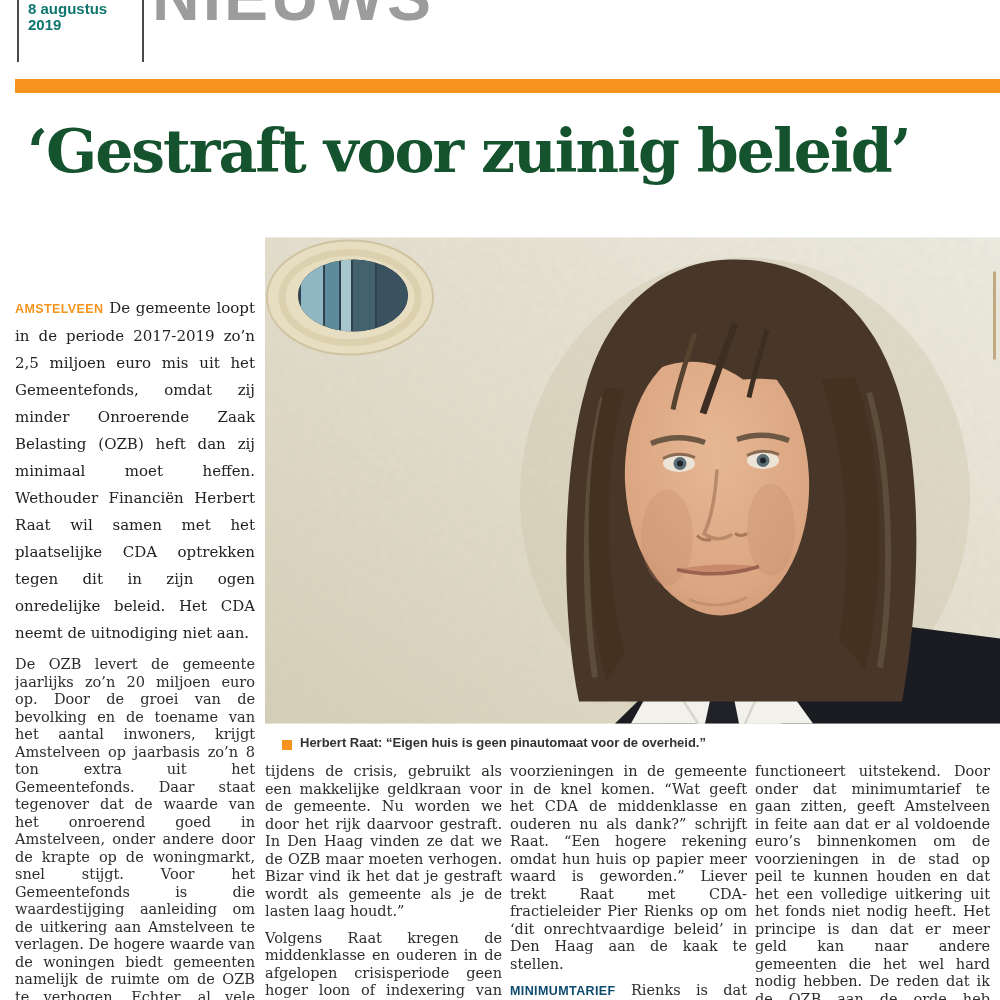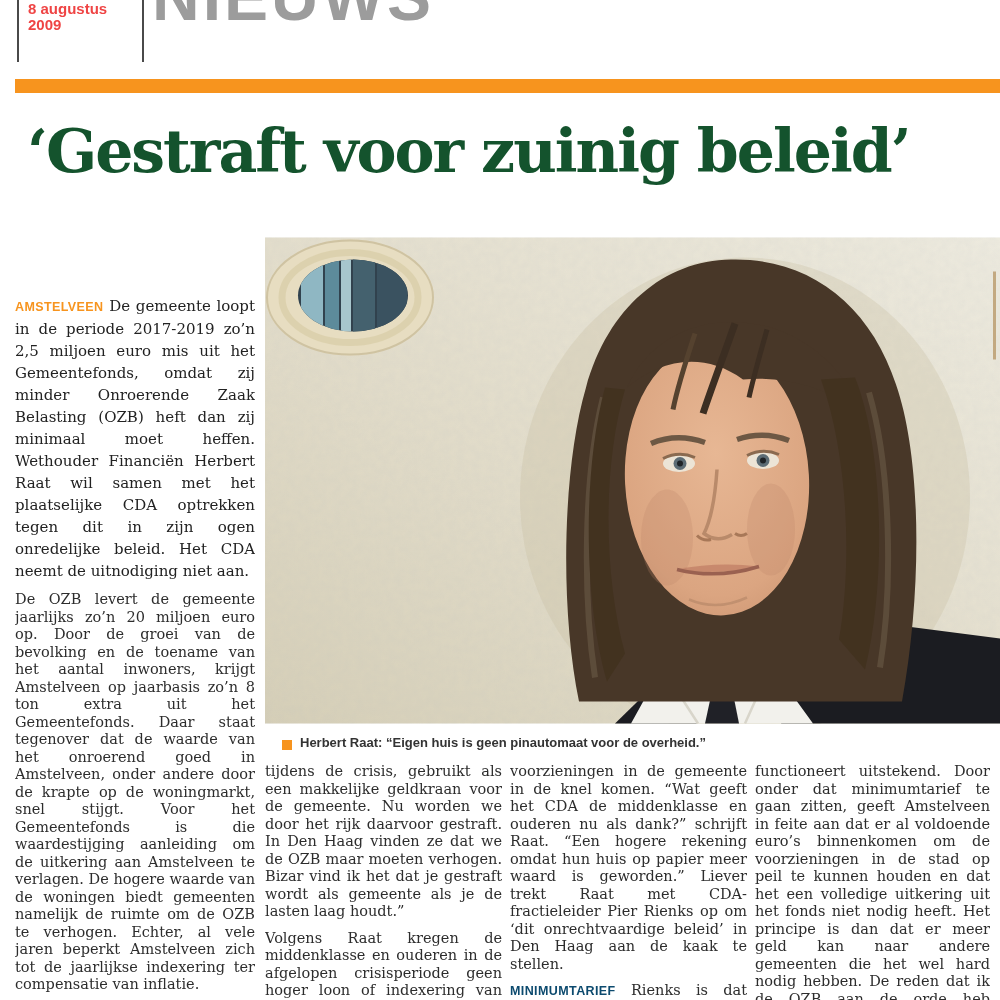--- a/index.html
+++ b/index.html
@@ -4,35 +4,35 @@
 <style>
   html,body{margin:0;padding:0;background:#ffffff;}
   .page{position:relative;width:1000px;height:1000px;background:#ffffff;overflow:hidden;
         font-family:"DejaVu Serif",serif;}
 
   
   .rule-v{position:absolute;top:0;width:2px;height:62px;background:#4a4a4a;}
   .rule-v.r1{left:17px;}
   .rule-v.r2{left:142px;}
   .dateblock{position:absolute;left:28px;top:1px;font:bold 15px/16px "Liberation Sans",sans-serif;
-             color:#ef4444;}
+             color:#0f766e;}
   .nieuws{position:absolute;left:152px;top:-36px;font:bold 66px/66px "Liberation Sans",sans-serif;
           color:#9c9c9c;letter-spacing:3px;}
   .orange-bar{position:absolute;left:15px;top:79px;width:985px;height:14px;background:#F7941E;}
 
   
   .headline{position:absolute;left:15px;top:106px;width:975px;margin:12px;
             font:bold 60px/66px "DejaVu Serif",serif;letter-spacing:-2px;color:#14532d;}
   .subhead{position:absolute;left:15px;top:212px;width:255px;margin:0;
            font:bold 33px/37px "Liberation Sans",sans-serif;color:#161616;letter-spacing:-0.5px;}
 
   
   .col{position:absolute;overflow:hidden;}
   .col p{margin:0;text-align:justify;font:14.5px/17.5px "DejaVu Serif",serif;color:#2d2d2d;}
-  .col p.lead{font-size:15px;line-height:22px;color:#222;}
+  .col p.lead{font-size:15px;line-height:27px;color:#222;}
   .col p + p{margin-top:9px;}
   .tag{font-family:"Liberation Sans",sans-serif;font-weight:bold;font-size:12.5px;letter-spacing:.4px;}
   .tag.orange{color:#F7941E;}
   .tag.dark{color:#0c4a6e;}
   .byline{margin:11px 0 10px 0 !important;text-align:left !important;
           font:italic 15px/18px "DejaVu Serif",serif;color:#222;}
   .col1{left:15px;top:295px;width:240px;height:705px;}
   .col2{left:265px;top:763px;width:237px;height:237px;}
   .col3{left:510px;top:763px;width:237px;height:237px;}
   .col4{left:755px;top:763px;width:235px;height:237px;}
@@ -45,21 +45,21 @@
   .caption .cap-text{font:bold 13px/16px "Liberation Sans",sans-serif;color:#333333;}
 </style>
 </head>
 <body>
 
 <div class="page">
 
   <div class="rule-v r1"></div>
   <div class="dateblock">
     <div>8 augustus</div>
-    <div>2009</div>
+    <div>2019</div>
   </div>
   <div class="rule-v r2"></div>
   <div class="nieuws">NIEUWS</div>
   <div class="orange-bar"></div>
 
   <h1 class="headline">‘Gestraft voor zuinig beleid’</h1>
 
   <section class="col col1">
     <p class="lead"><span class="tag orange">AMSTELVEEN</span>&nbsp;<span>De gemeente loopt in de periode 2017-2019 zo’n 2,5 miljoen euro mis uit het Gemeentefonds, omdat zij minder Onroerende Zaak Belasting (OZB) heft dan zij minimaal moet heffen. Wethouder Financiën Herbert Raat wil samen met het plaatselijke CDA optrekken tegen dit in zijn ogen onredelijke beleid. Het CDA neemt de uitnodiging niet aan.</span></p>
     <p>De OZB levert de gemeente jaarlijks zo’n 20 miljoen euro op. Door de groei van de bevolking en de toename van het aantal inwoners, krijgt Amstelveen op jaarbasis zo’n 8 ton extra uit het Gemeentefonds. Daar staat tegenover dat de waarde van het onroerend goed in Amstelveen, onder andere door de krapte op de woningmarkt, snel stijgt. Voor het Gemeentefonds is die waardestijging aanleiding om de uitkering aan Amstelveen te verlagen. De hogere waarde van de woningen biedt gemeenten namelijk de ruimte om de OZB te verhogen. Echter, al vele jaren beperkt Amstelveen zich tot de jaarlijkse indexering ter compensatie van inflatie.</p>

